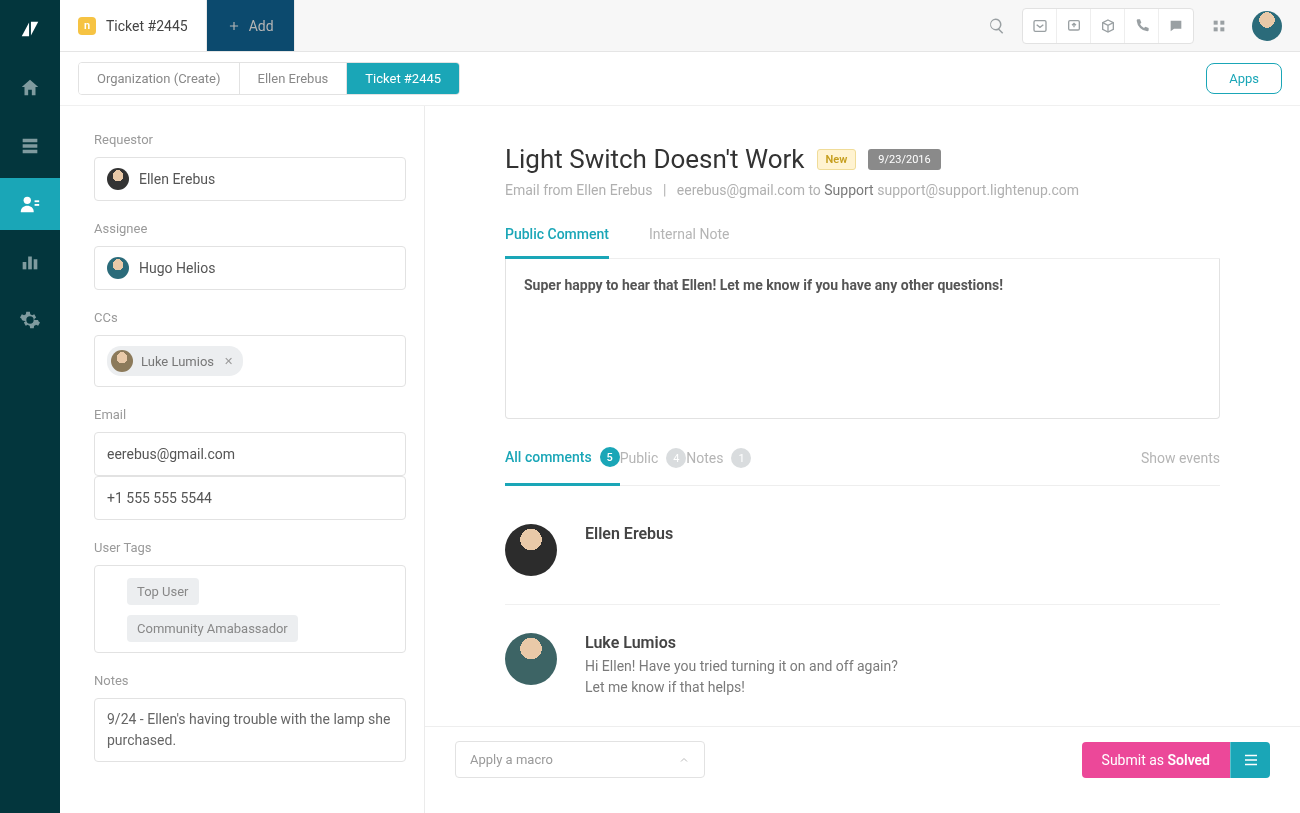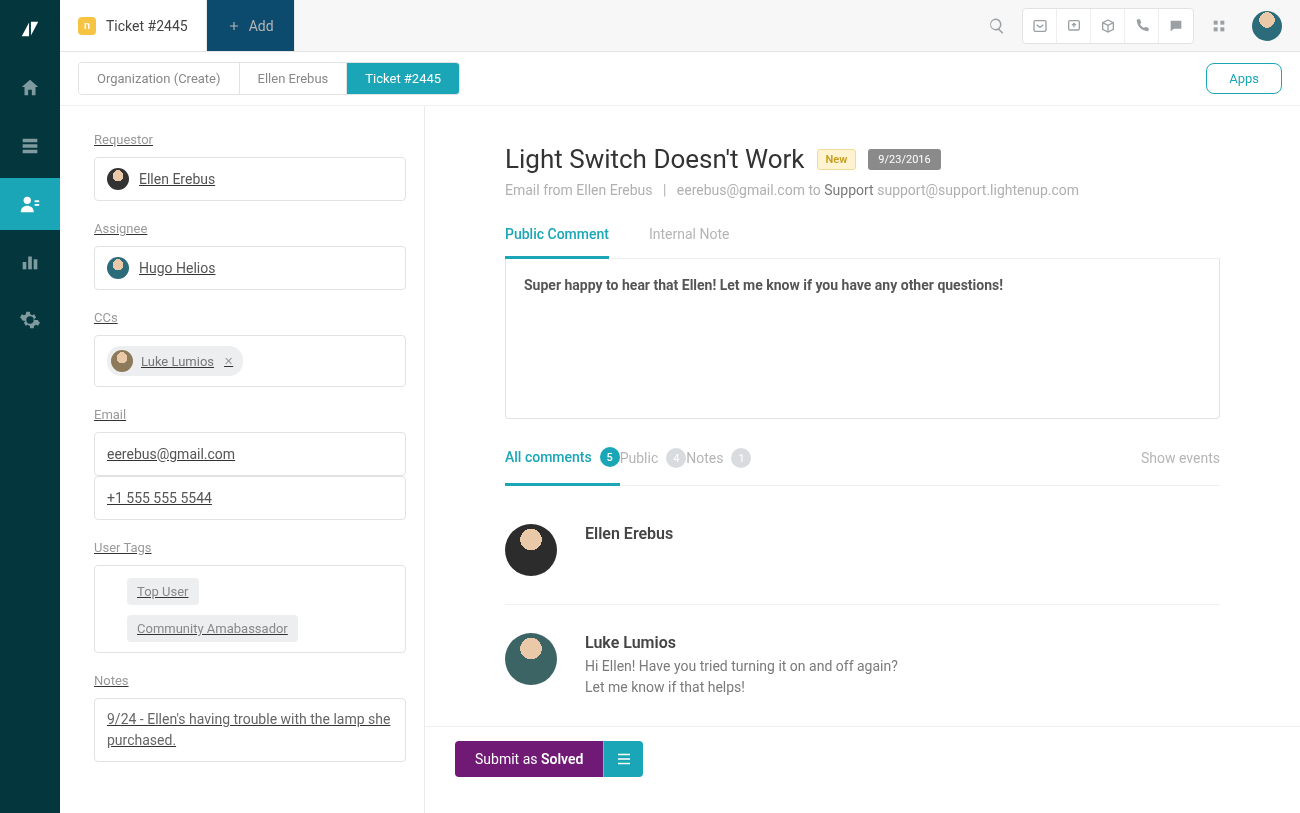--- a/index.html
+++ b/index.html
@@ -30,21 +30,21 @@
   
   .subheader { display:flex; align-items:center; justify-content:space-between; padding: 10px 18px; border-bottom:1px solid #f0f0f0;gap:9px; }
   .crumbs { display:flex; border:1px solid #e2e2e2; border-radius:4px; overflow:hidden;}
   .crumb { padding: 8px 18px; font-size:13px; color:#888; border-right:1px solid #e2e2e2; cursor:pointer; background:#fff;}
   .crumb:last-child{ border-right:none;}
   .crumb.active { background:#1aa6b7; color:#fff;}
   .apps-btn { padding: 7px 22px; border:1px solid #1aa6b7; color:#1aa6b7; border-radius:8px; font-size:13px; cursor:pointer;}
 
   
   .body { flex:1; display:flex; min-height:0;}
-  .sidebar { width: 365px; border-right:1px solid #ebebeb; padding: 18px 18px 0 34px; overflow-y:auto;text-decoration:underline;}
+  .sidebar { width: 365px; border-right:1px solid #ebebeb; padding: 18px 18px 0 34px; overflow-y:auto;}
   .section-label { font-size:13px; color:#9a9a9a; margin: 20px 0 10px; }
   .section-label.first{ margin-top:8px;}
   .field { border:1px solid #e2e2e2; border-radius:4px; background:#fff; padding: 10px 12px; font-size:14px; color:#555; display:flex; align-items:center; gap:10px; min-height:44px;}
   .field.notes{ min-height:60px; align-items:flex-start; line-height:1.5; color:#666;}
   .person-chip { display:inline-flex; align-items:center; gap:8px; background:#eceef0; border-radius:14px; padding: 4px 10px 4px 4px; font-size:13px; color:#777;}
   .mini-avatar { width:22px; height:22px; border-radius:50%; background: radial-gradient(circle at 50% 35%, #d9b38c 0 30%, #5a7d8c 30% 100%);}
   .mini-avatar.a1{ background: radial-gradient(circle at 50% 35%, #e9c9a8 0 30%, #333 30% 100%);}
   .mini-avatar.a2{ background: radial-gradient(circle at 50% 35%, #e9c9a8 0 30%, #2b6b7a 30% 100%);}
   .mini-avatar.a3{ background: radial-gradient(circle at 50% 35%, #e9c9a8 0 30%, #8c7a5a 30% 100%);}
   .chip-x { font-size:11px; color:#999; margin-left:2px; cursor:pointer;}
@@ -76,21 +76,21 @@
   .post:last-child{border-bottom:none;}
   .post .pavatar{ width:52px; height:52px; border-radius:50%; flex-shrink:0; background:#ccc;}
   .pavatar.p1{ background: radial-gradient(circle at 50% 30%, #e9c9a8 0 24%, #2c2c2c 24% 100%);}
   .pavatar.p2{ background: radial-gradient(circle at 50% 30%, #e9c9a8 0 24%, #3d6465 24% 100%);}
   .post .author{ font-size:16px; font-weight:600; color:#444; margin-bottom:4px;}
   .post .msg{ font-size:14px; color:#7a7a7a; line-height:1.5;}
 
   .footer { border-top:1px solid #eee; padding: 14px 30px; display:flex; align-items:center; justify-content:space-between; background:#fff;}
   .macro { width:250px; border:1px solid #e2e2e2; border-radius:4px; padding:10px 14px; font-size:13px; color:#9a9a9a; display:flex; justify-content:space-between; align-items:center; cursor:pointer;}
   .submit-wrap{ display:flex;}
-  .submit-btn { background:#701a75; color:#fff; border:none; padding: 10px 20px; font-size:14px; border-radius:4px 0 0 4px; cursor:pointer;}
+  .submit-btn { background:#ec4899; color:#fff; border:none; padding: 10px 20px; font-size:14px; border-radius:4px 0 0 4px; cursor:pointer;}
   .submit-btn .bold{ font-weight:600;}
   .submit-menu { background:#1aa6b7; color:#fff; width:40px; display:flex; align-items:center; justify-content:center; border-left:1px solid rgba(255,255,255,.3); border-radius:0 4px 4px 0; cursor:pointer;}
   .submit-menu svg{ width:18px; height:18px; fill:#fff; stroke:#fff;}
 
   
   ::-webkit-scrollbar{ width:0; height:0;}
 </style>
 </head>
 <body>
 
@@ -304,20 +304,26 @@
             <div class="pavatar p2"></div>
             <div>
               <div class="author">Luke Lumios</div>
               <div class="msg" style="white-space:pre-line">Hi Ellen! Have you tried turning it on and off again?
 Let me know if that helps!</div>
             </div>
           </div>
         </div>
 
         <div class="footer">
+          <div class="macro">
+            <span>Apply a macro</span>
+            <svg width="12" height="12" viewBox="0 0 24 24">
+                <path d="M6 15l6-6 6 6" fill="none" stroke="#bbb" stroke-width="2"></path>
+              </svg>
+          </div>
           <div class="submit-wrap">
             <button class="submit-btn">
               <span>Submit as </span><span class="bold">Solved</span>
             </button>
             <div class="submit-menu">
               <svg viewBox="0 0 24 24">
                   <path d="M4 6h16M4 12h16M4 18h16" stroke-width="2" fill="none"></path>
                 </svg>
             </div>
           </div>

